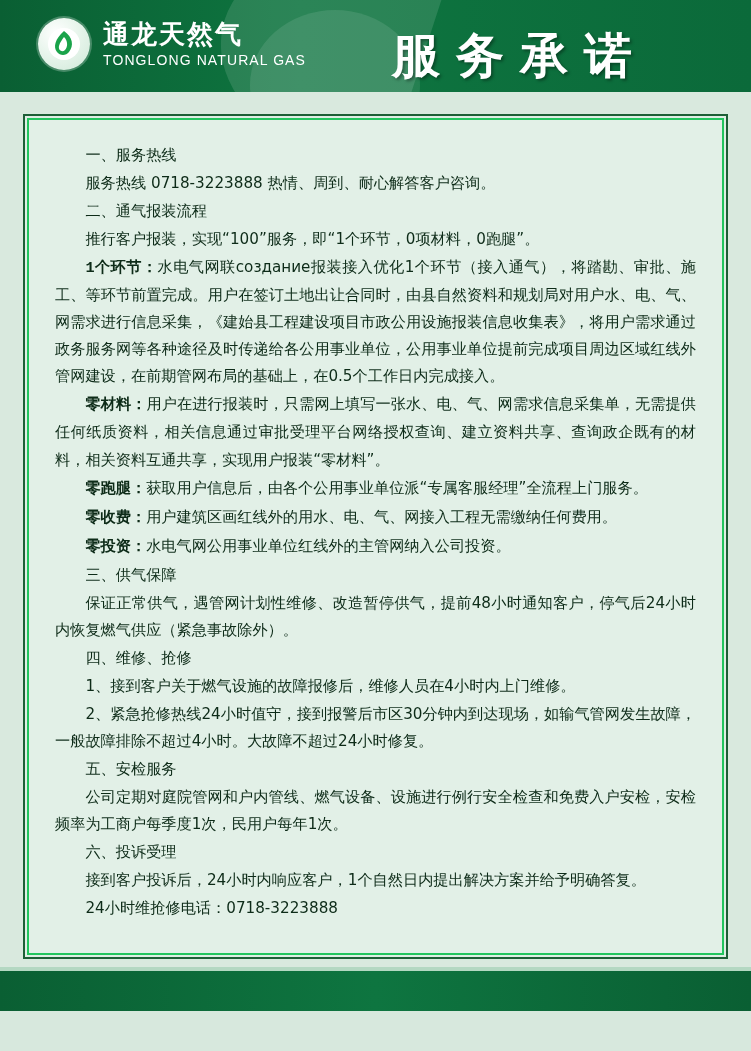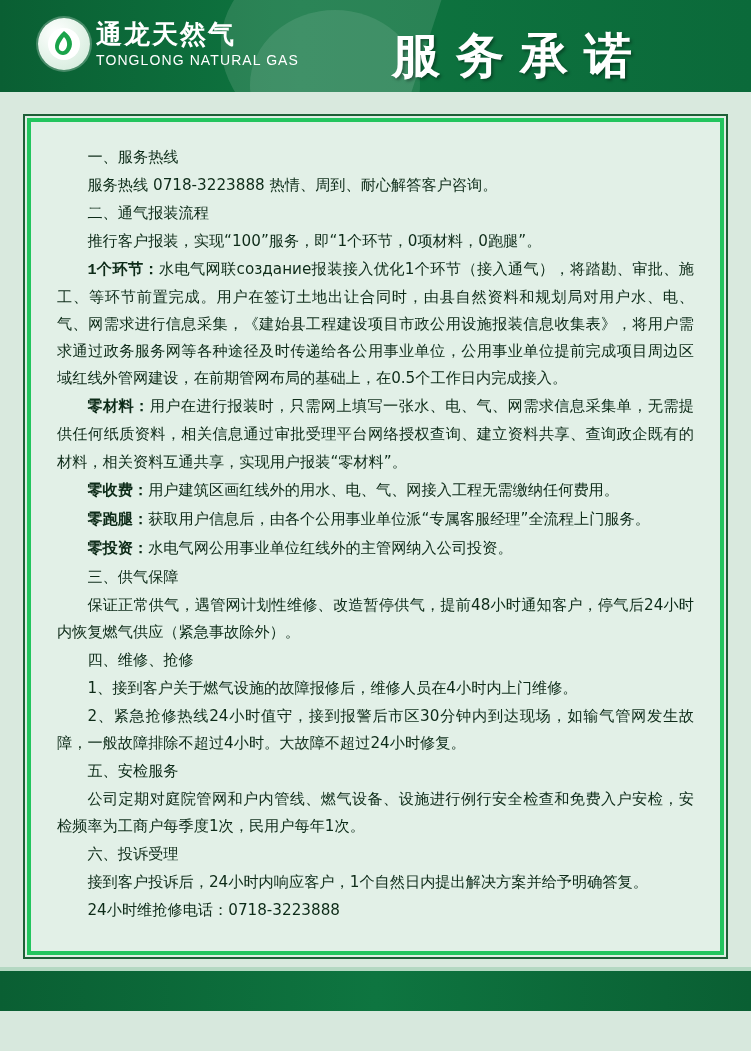--- a/index.html
+++ b/index.html
@@ -48,21 +48,21 @@
     background: #ffffff;
     opacity: 0.10;
     border-radius: 50%;
   }
   .logo-block {
     position: absolute;
     left: 38px;
     top: 18px;
     display: flex;
     align-items: center;
-    gap: 6px;
+    gap: 13px;
     justify-content: center;
   }
   .logo-mark {
     width: 52px;
     height: 52px;
     border-radius: 50%;
     background: radial-gradient(circle at 35% 30%, #ffffff 0%, #e8f5ec 45%, #cfe8d8 100%);
     display: flex;
     align-items: center;
     justify-content: center;
@@ -112,21 +112,21 @@
     bottom: 52px;
     border: 2px solid #1d5f36;
     background: #dfeee4;
   }
   .content {
     position: absolute;
     left: 27px;
     top: 26px;
     right: 27px;
     bottom: 56px;
-    border: 4px solid #22c55e;
+    border: 2px solid #22c55e;
     background: #e2f0e7;
     padding: 22px 26px 18px 26px;
     box-sizing: border-box;
     overflow: hidden;
   }
   .para {
     font-family: "DejaVu Sans", "Liberation Sans", sans-serif;
     font-size: 15.2px;
     line-height: 1.78;
     color: #0d2b18;
@@ -190,23 +190,23 @@
     <div class="content">
       <p class="para indent">一、服务热线</p>
       <p class="para indent">服务热线 0718-3223888 热情、周到、耐心解答客户咨询。</p>
       <p class="para indent">二、通气报装流程</p>
       <p class="para indent">推行客户报装，实现“100”服务，即“1个环节，0项材料，0跑腿”。</p>
 
       <p class="para indent"><span class="lead">1个环节：</span><span>水电气网联создание报装接入优化1个环节（接入通气），将踏勘、审批、施工、等环节前置完成。用户在签订土地出让合同时，由县自然资料和规划局对用户水、电、气、网需求进行信息采集，《建始县工程建设项目市政公用设施报装信息收集表》，将用户需求通过政务服务网等各种途径及时传递给各公用事业单位，公用事业单位提前完成项目周边区域红线外管网建设，在前期管网布局的基础上，在0.5个工作日内完成接入。</span></p>
 
       <p class="para indent"><span class="lead">零材料：</span><span>用户在进行报装时，只需网上填写一张水、电、气、网需求信息采集单，无需提供任何纸质资料，相关信息通过审批受理平台网络授权查询、建立资料共享、查询政企既有的材料，相关资料互通共享，实现用户报装“零材料”。</span></p>
 
+      <p class="para indent"><span class="lead">零跑腿：</span><span>获取用户信息后，由各个公用事业单位派“专属客服经理”全流程上门服务。</span></p>
+
       <p class="para indent"><span class="lead">零收费：</span><span>用户建筑区画红线外的用水、电、气、网接入工程无需缴纳任何费用。</span></p>
-
-      <p class="para indent"><span class="lead">零跑腿：</span><span>获取用户信息后，由各个公用事业单位派“专属客服经理”全流程上门服务。</span></p>
 
       <p class="para indent"><span class="lead">零投资：</span><span>水电气网公用事业单位红线外的主管网纳入公司投资。</span></p>
 
       <p class="para indent">三、供气保障</p>
       <p class="para indent">保证正常供气，遇管网计划性维修、改造暂停供气，提前48小时通知客户，停气后24小时内恢复燃气供应（紧急事故除外）。</p>
       <p class="para indent">四、维修、抢修</p>
       <p class="para indent">1、接到客户关于燃气设施的故障报修后，维修人员在4小时内上门维修。</p>
       <p class="para indent">2、紧急抢修热线24小时值守，接到报警后市区30分钟内到达现场，如输气管网发生故障，一般故障排除不超过4小时。大故障不超过24小时修复。</p>
       <p class="para indent">五、安检服务</p>
       <p class="para indent">公司定期对庭院管网和户内管线、燃气设备、设施进行例行安全检查和免费入户安检，安检频率为工商户每季度1次，民用户每年1次。</p>

